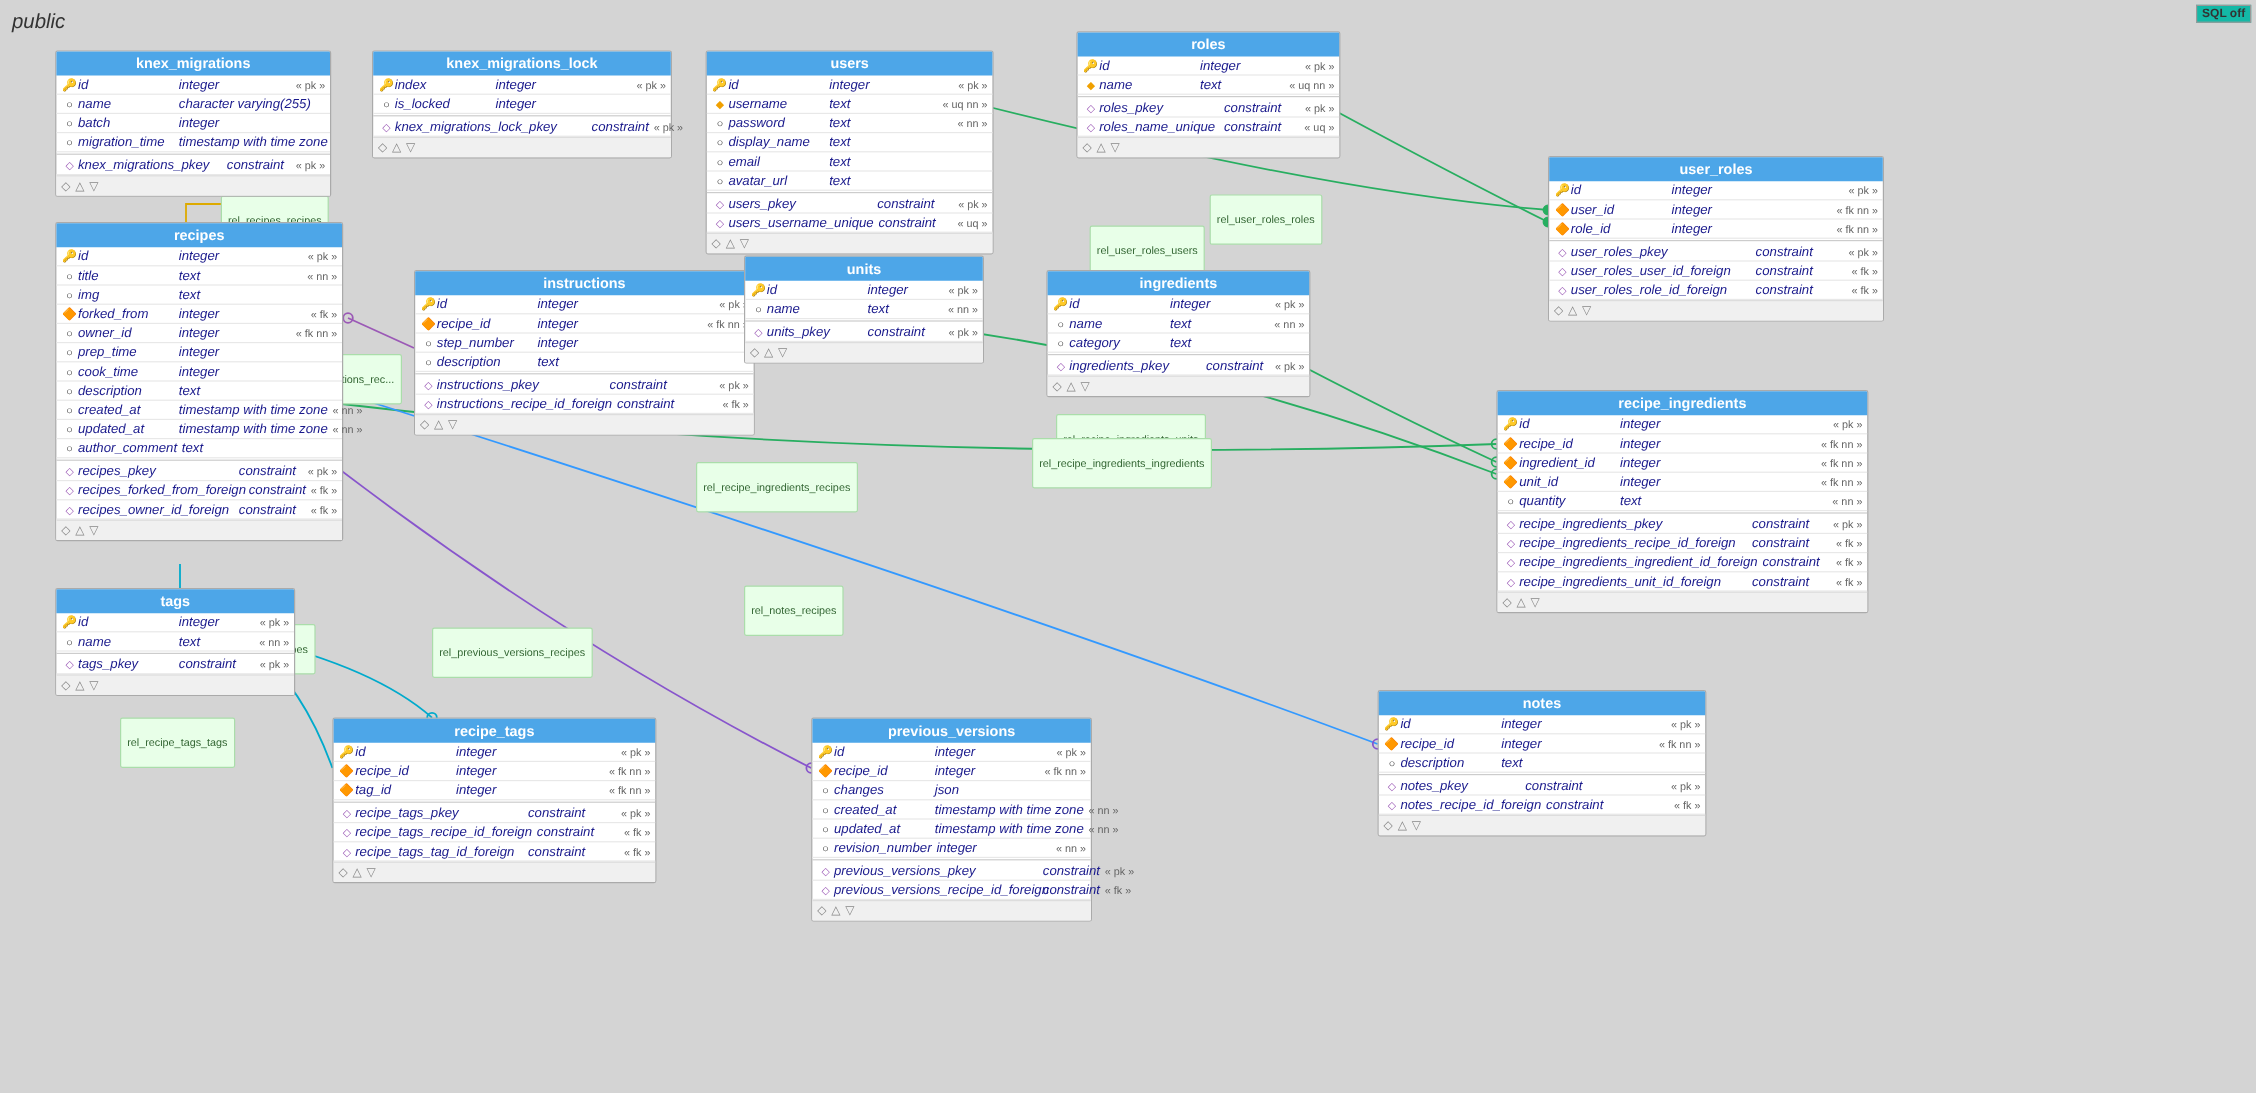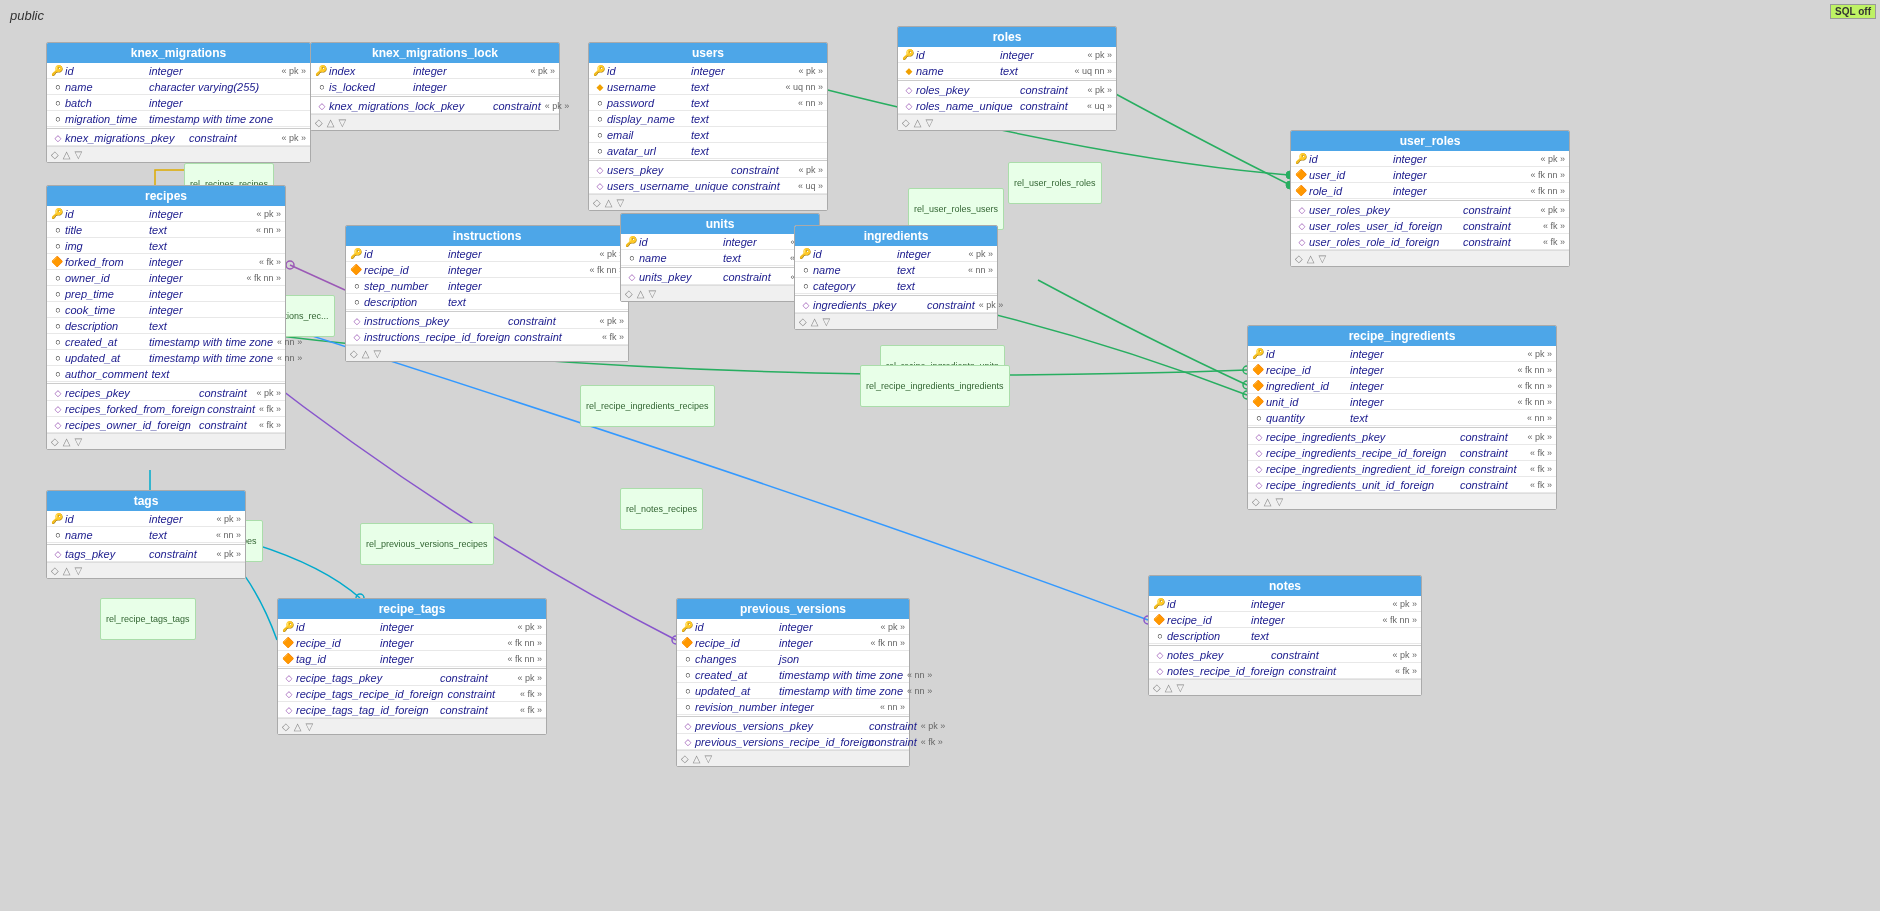--- a/index.html
+++ b/index.html
@@ -16,28 +16,28 @@
       position: relative;
       width: 1880px;
       height: 911px;
       background: #d4d4d4;
     }
     .schema-label {
       position: absolute;
       top: 8px;
       left: 10px;
       font-style: italic;
-      font-size: 13px;
+      font-size: 17px;
       color: #333;
     }
     .sql-badge {
       position: absolute;
       top: 4px;
       right: 4px;
-      background: #bef264;
+      background: #14b8a6;
       border: 1px solid #999;
       font-size: 10px;
       padding: 1px 4px;
       font-weight: bold;
       color: #333;
     }
     .table-box {
       position: absolute;
       background: #fff;
       border: 1px solid #aaa;
@@ -168,21 +168,21 @@
   <div class="rel-label" style="left:1008px; top:162px">rel_user_roles_roles</div>
   <div class="rel-label" style="left:908px; top:188px">rel_user_roles_users</div>
   <div class="rel-label" style="left:580px; top:385px">rel_recipe_ingredients_recipes</div>
   <div class="rel-label" style="left:880px; top:345px">rel_recipe_ingredients_units</div>
   <div class="rel-label" style="left:860px; top:365px">rel_recipe_ingredients_ingredients</div>
   <div class="rel-label" style="left:155px; top:520px">rel_recipe_tags_recipes</div>
   <div class="rel-label" style="left:360px; top:523px">rel_previous_versions_recipes</div>
   <div class="rel-label" style="left:620px; top:488px">rel_notes_recipes</div>
   <div class="rel-label" style="left:100px; top:598px">rel_recipe_tags_tags</div>
 
-  <div class="table-box" style="left:46px; top:42px; width:265px">
+  <div class="table-box" style="left:46px; top:42px; width:230px">
     <div class="table-header">knex_migrations</div>
     <div class="table-row">
       <span class="col-icon icon-pk">🔑</span>
       <span class="col-name">id</span>
       <span class="col-type">integer</span>
       <span class="col-badge">« pk »</span>
     </div>
     <div class="table-row">
       <span class="col-icon">○</span>
       <span class="col-name">name</span>
@@ -528,21 +528,21 @@
       <span class="col-type">constraint</span>
       <span class="col-badge">« pk »</span>
     </div>
     <div class="table-footer">
       <span>◇</span>
         <span>△</span>
         <span>▽</span>
     </div>
   </div>
 
-  <div class="table-box" style="left:794px; top:225px; width:204px">
+  <div class="table-box" style="left:872px; top:225px; width:220px">
     <div class="table-header">ingredients</div>
     <div class="table-row">
       <span class="col-icon icon-pk">🔑</span>
       <span class="col-name">id</span>
       <span class="col-type">integer</span>
       <span class="col-badge">« pk »</span>
     </div>
     <div class="table-row">
       <span class="col-icon">○</span>
       <span class="col-name">name</span>

